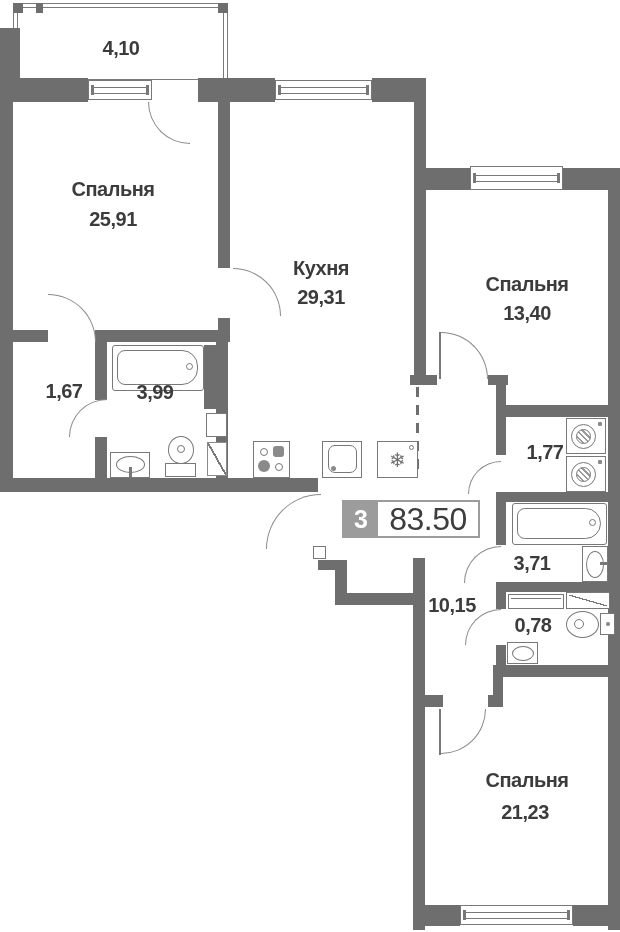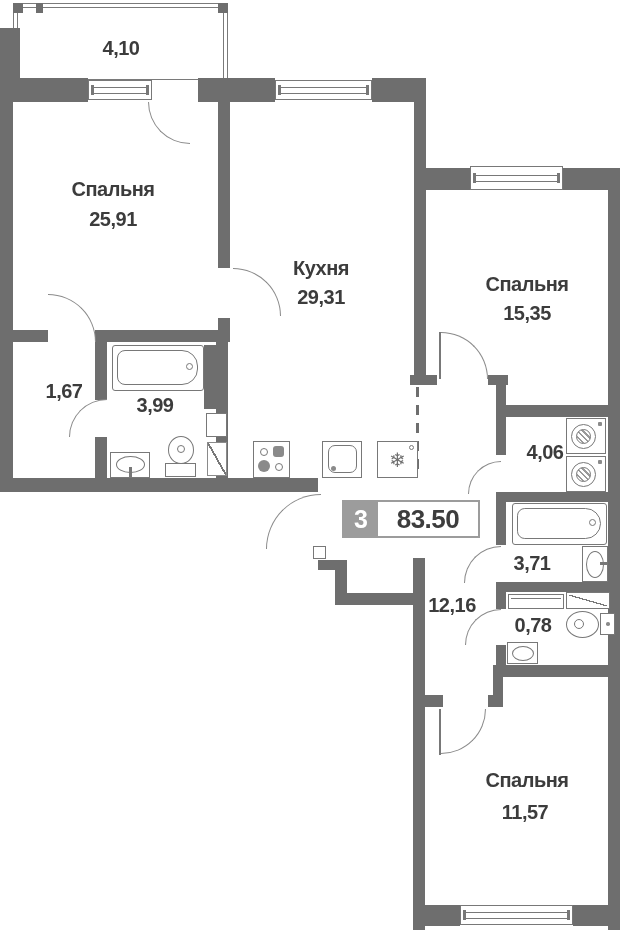--- a/index.html
+++ b/index.html
@@ -24,22 +24,22 @@
   .lbl{position:absolute;transform:translate(-50%,-50%);font-weight:700;color:#3c3c3c;
        font-size:20px;letter-spacing:-0.5px;white-space:nowrap;}
   .balcony{position:absolute;left:13px;top:3px;width:215px;height:77px;border:1.6px solid #7a7a7a;box-sizing:border-box;}
   .balcony .inner{position:absolute;left:3px;top:3px;right:3px;bottom:0;border:1.4px solid #7a7a7a;border-bottom:none;}
   .post{position:absolute;background:#6e6e6e;}
   .dash{position:absolute;width:3px;background:repeating-linear-gradient(to bottom,#6e6e6e 0 10px,transparent 10px 18px);}
   .badge{position:absolute;left:342px;top:500px;width:138px;height:38px;border:2px solid #9c9c9c;
          box-sizing:border-box;display:flex;background:#fff;}
   .badge .num{width:34px;background:#9c9c9c;color:#fff;display:flex;align-items:center;justify-content:center;
          font-weight:700;font-size:25px;}
-  .badge .area{flex:1;display:flex;align-items:center;justify-content:center;font-weight:700;
-         font-size:26px;color:#3d3d3d;letter-spacing:-0.5px;}
+  .badge .area{flex:1;display:flex;align-items:center;justify-content:center;font-weight:400;
+         font-size:32px;color:#3d3d3d;letter-spacing:-0.5px;}
   .diag{position:absolute;background:linear-gradient(to top right,transparent 47%,#787878 47%,#787878 53%,transparent 53%);}
   .snow{position:absolute;inset:0;display:flex;align-items:center;justify-content:center;
         color:#6f6f6f;font-size:20px;}
   .hatch{background:repeating-linear-gradient(45deg,#9a9a9a 0 1.5px,#fff 1.5px 4px);}
 </style>
 </head>
 <body>
 
 <div class="page">
 
@@ -192,28 +192,28 @@
   <div class="fx" style="left:507px;top:642px;width:31px;height:22px">
     <div class="sub" style="left:4px;top:3px;width:22px;height:15px;border-radius:50%"></div>
   </div>
 
   <div class="lbl" style="left:121px;top:48px">4,10</div>
   <div class="lbl" style="left:113px;top:189px">Спальня</div>
   <div class="lbl" style="left:113px;top:219px">25,91</div>
   <div class="lbl" style="left:321px;top:268px">Кухня</div>
   <div class="lbl" style="left:321px;top:297px">29,31</div>
   <div class="lbl" style="left:527px;top:284px">Спальня</div>
-  <div class="lbl" style="left:527px;top:313px">15,35</div>
+  <div class="lbl" style="left:527px;top:313px">13,40</div>
   <div class="lbl" style="left:64px;top:391px">1,67</div>
-  <div class="lbl" style="left:155px;top:405px">3,99</div>
-  <div class="lbl" style="left:545px;top:452px">4,06</div>
+  <div class="lbl" style="left:155px;top:392px">3,99</div>
+  <div class="lbl" style="left:545px;top:452px">1,77</div>
   <div class="lbl" style="left:532px;top:563px">3,71</div>
-  <div class="lbl" style="left:452px;top:605px">12,16</div>
+  <div class="lbl" style="left:452px;top:605px">10,15</div>
   <div class="lbl" style="left:533px;top:625px">0,78</div>
   <div class="lbl" style="left:527px;top:780px">Спальня</div>
-  <div class="lbl" style="left:525px;top:812px">11,57</div>
+  <div class="lbl" style="left:525px;top:812px">21,23</div>
 
   <div class="badge">
     <div class="num">3</div>
     <div class="area">83.50</div>
   </div>
 
 </div>
 
 </body></html>

